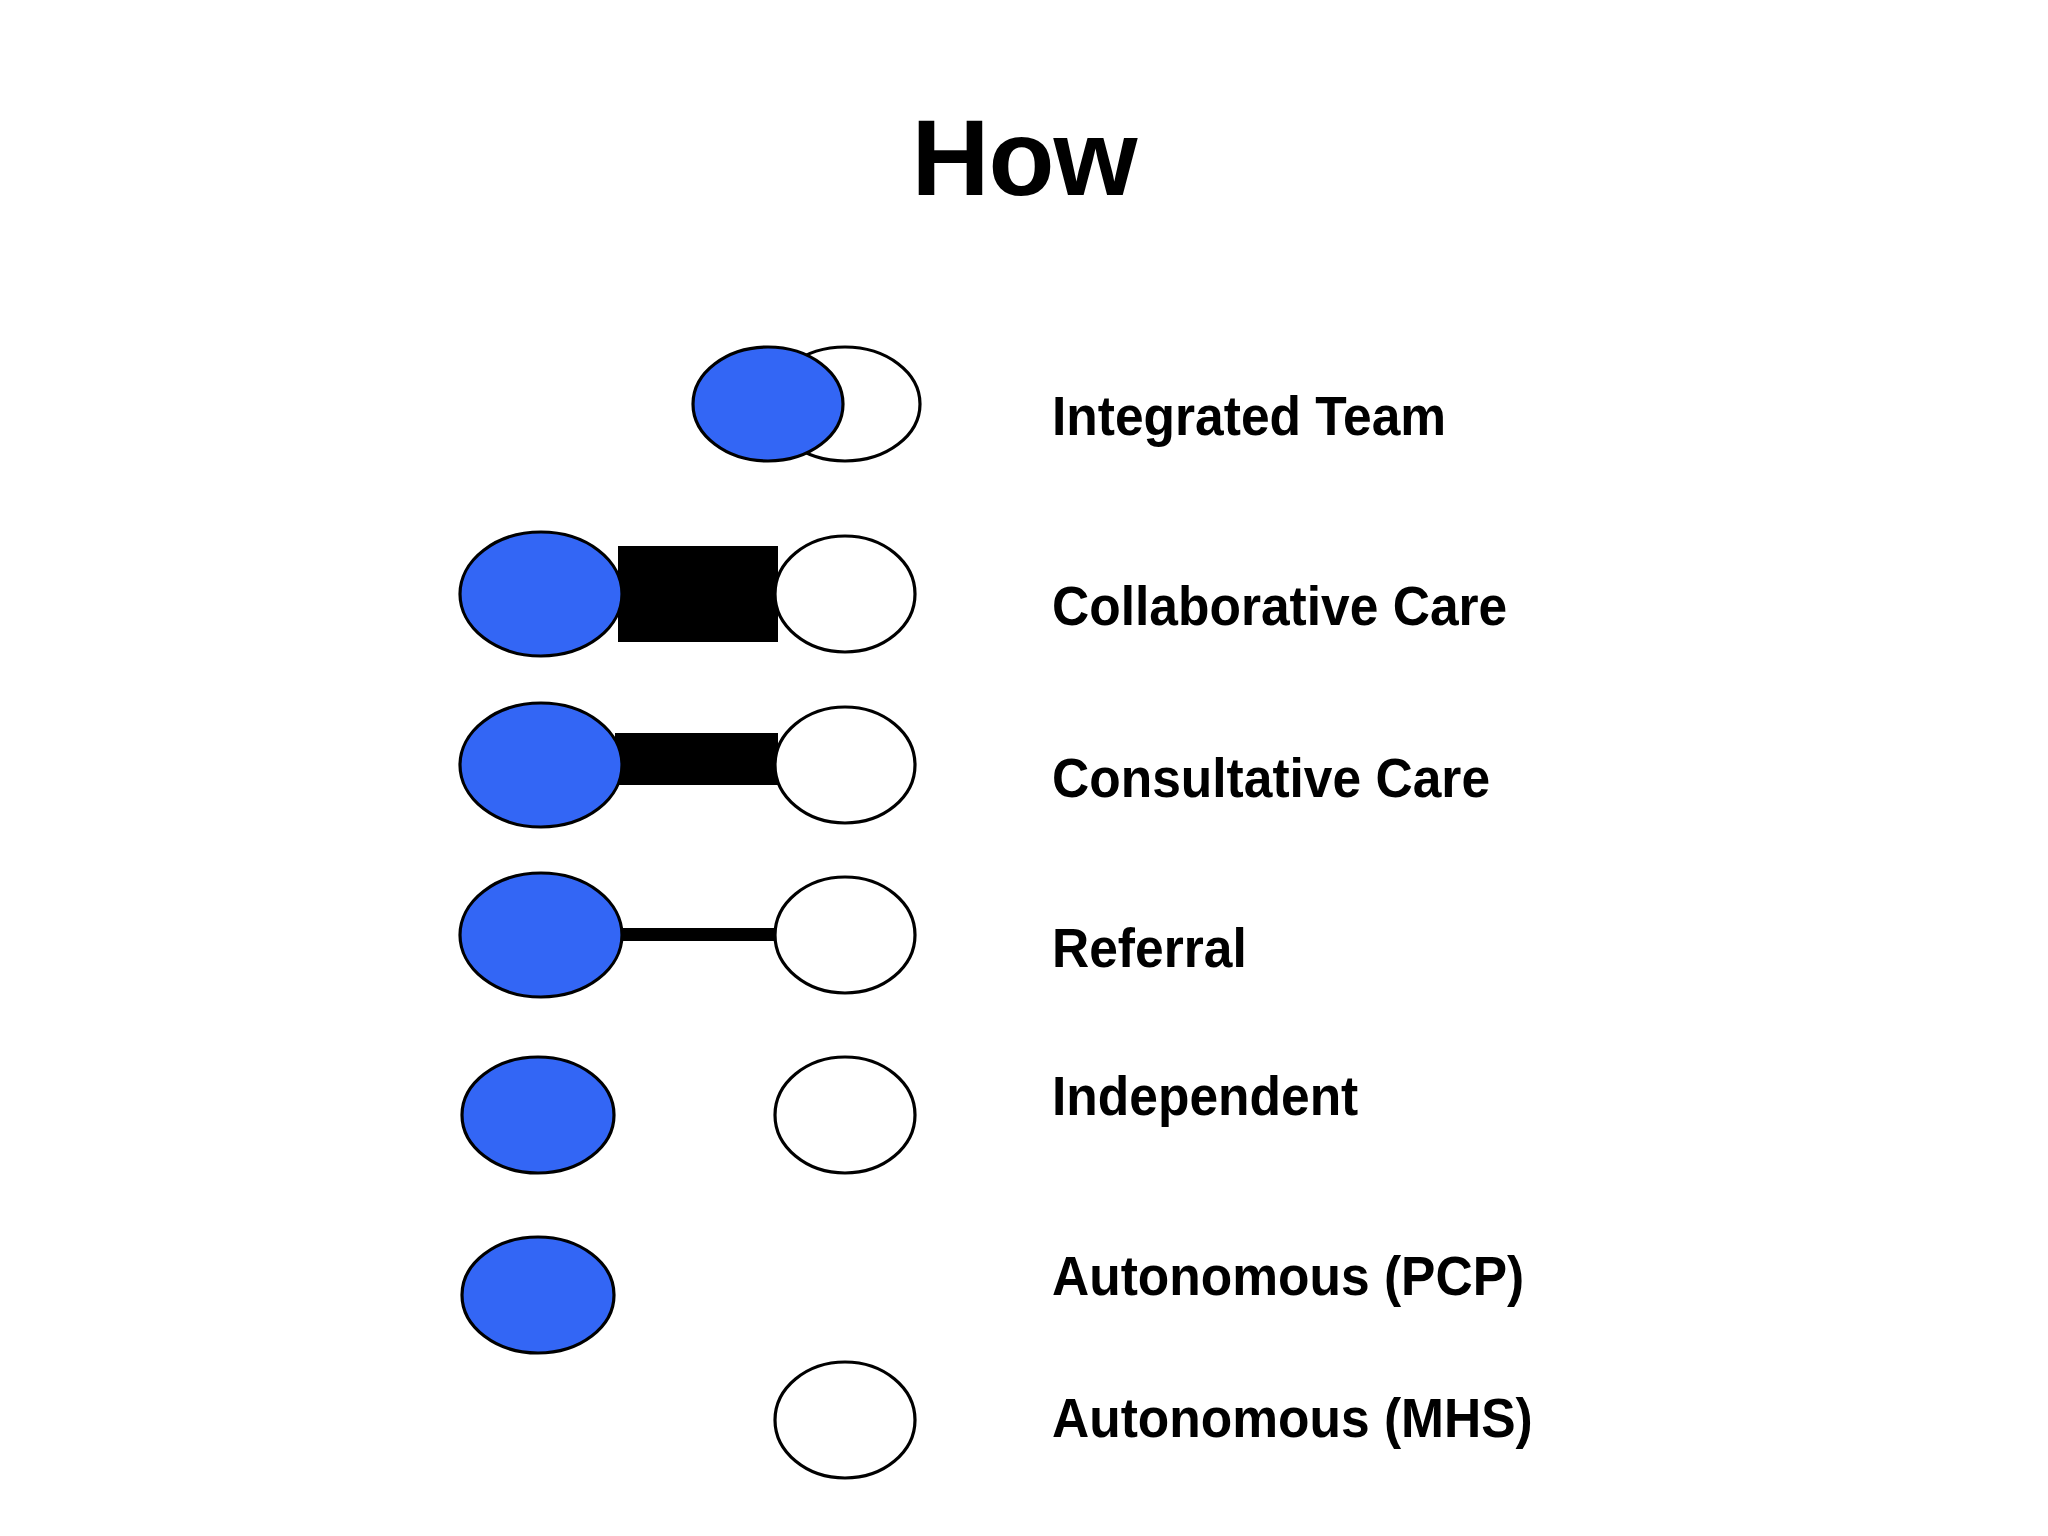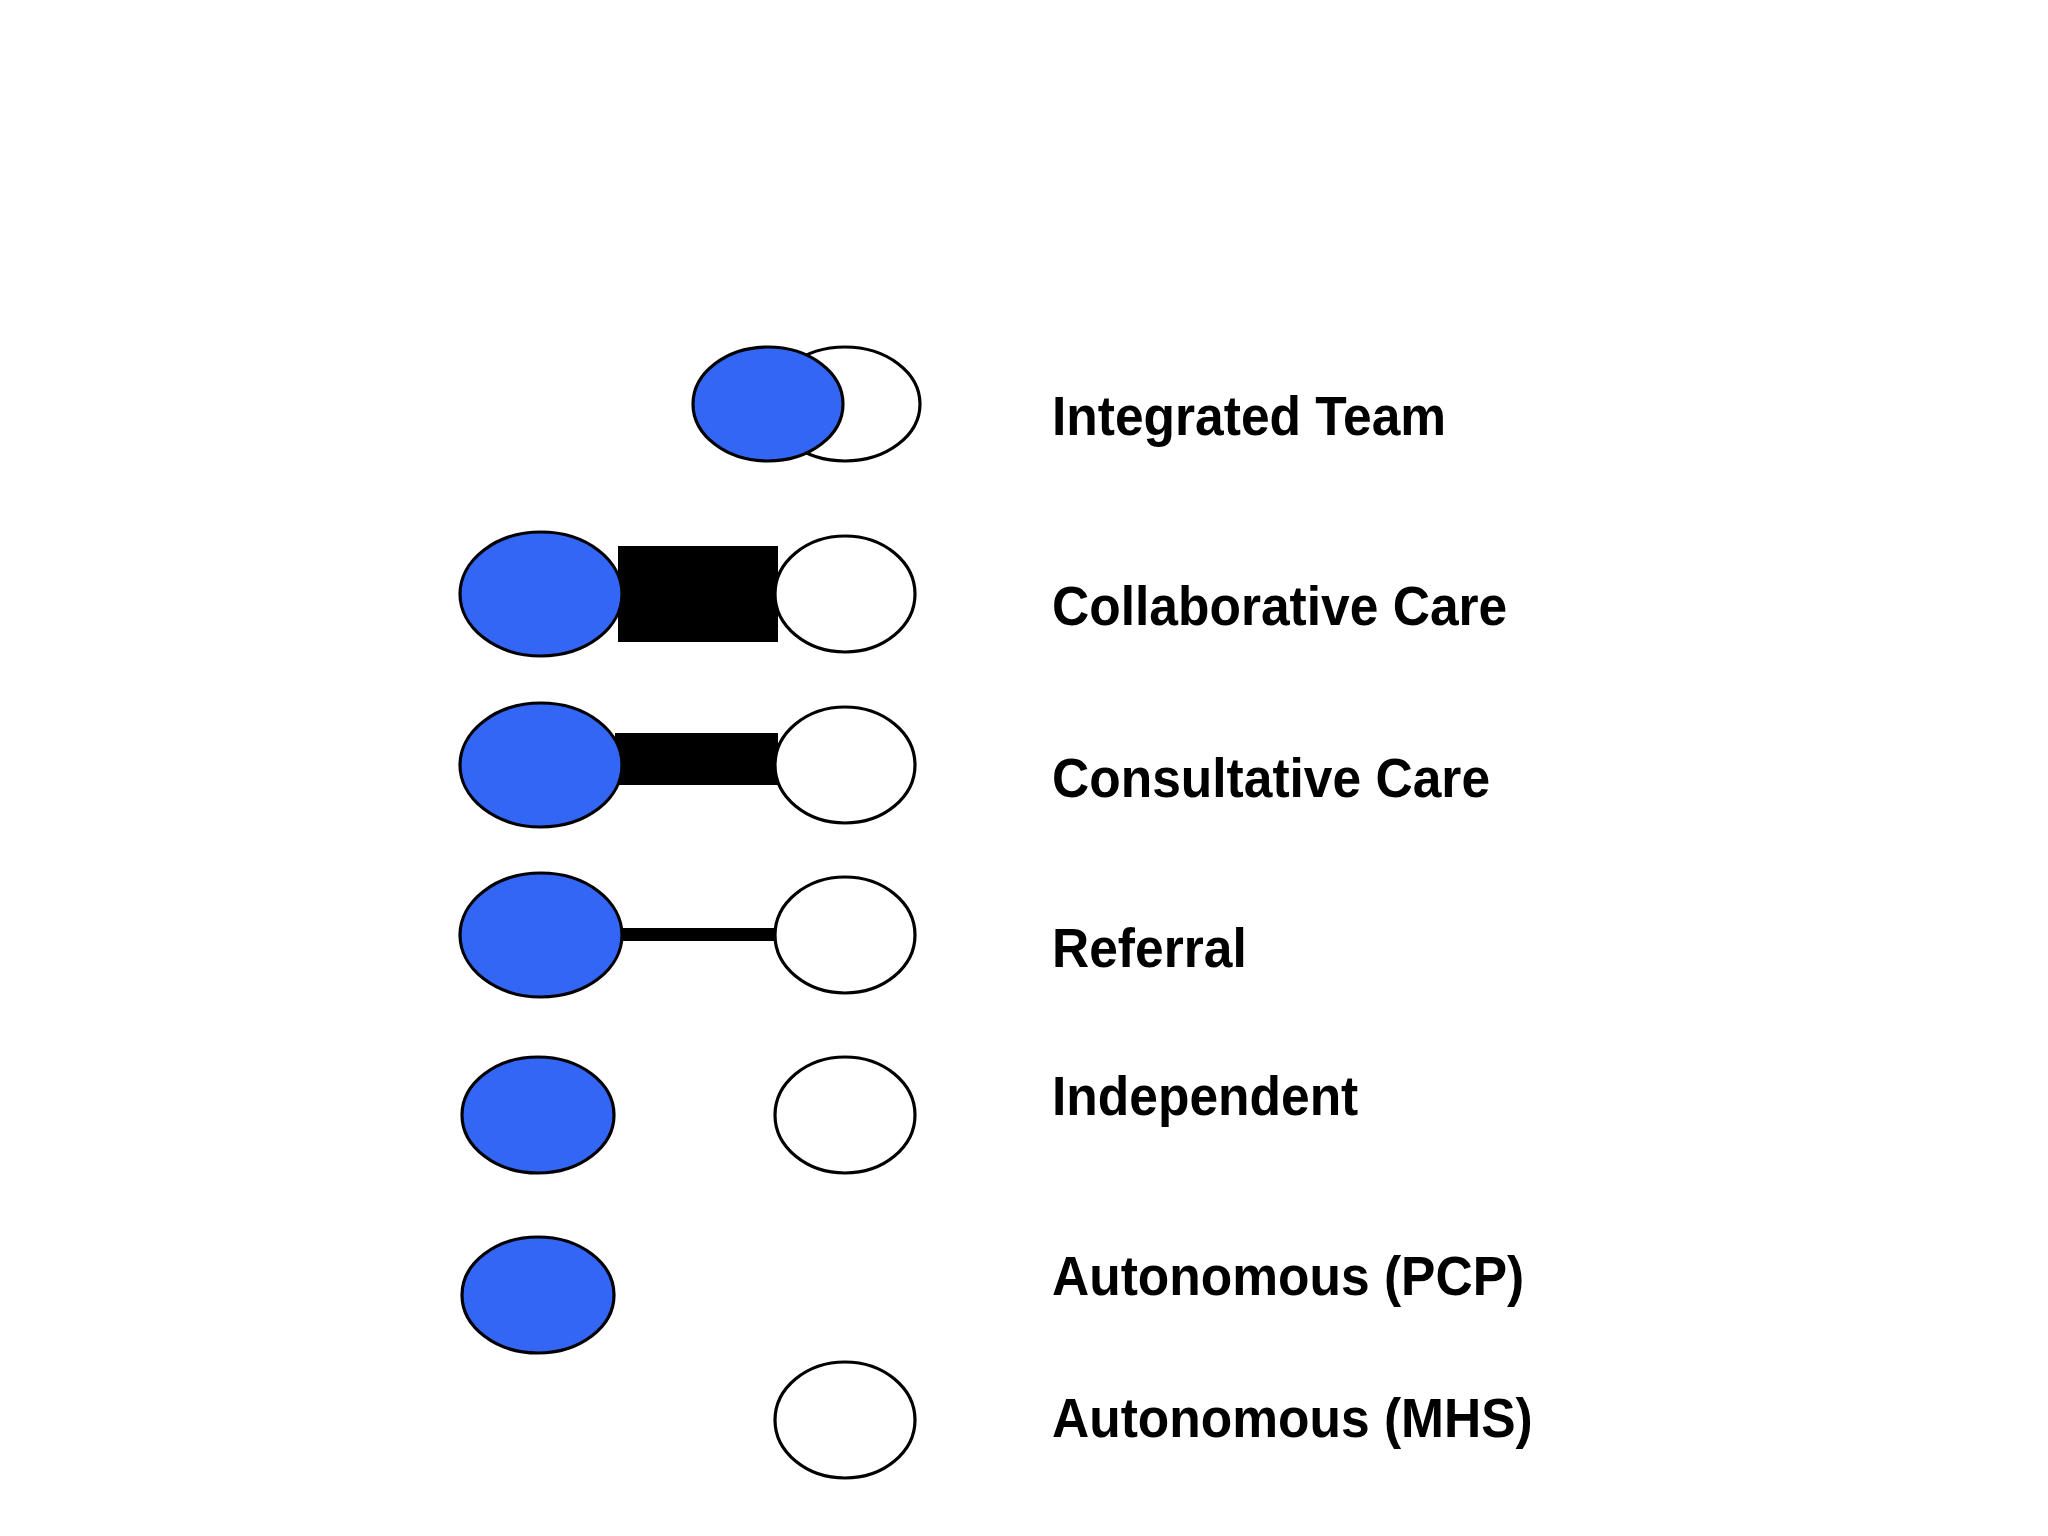--- a/index.html
+++ b/index.html
@@ -71,20 +71,21 @@
   .lbl-4 { top: 920px; }
   .lbl-5 { top: 1068px; }
   .lbl-6 { top: 1248px; }
   .lbl-7 { top: 1390px; }
 </style>
 </head>
 <body>
 
 <div id="slide">
 
+  <div id="slide-title">How</div>
 
   <div id="diagram-layer">
     <svg id="diagram-svg" viewBox="0 0 2048 1536" xmlns="http://www.w3.org/2000/svg">
 
       <g>
 
         <ellipse cx="845" cy="404" rx="75" ry="57" fill="#ffffff" stroke="#000000" stroke-width="3.2"></ellipse>
 
         <ellipse cx="768" cy="404" rx="75" ry="57" fill="#3366f5" stroke="#000000" stroke-width="3.2"></ellipse>
       </g>

